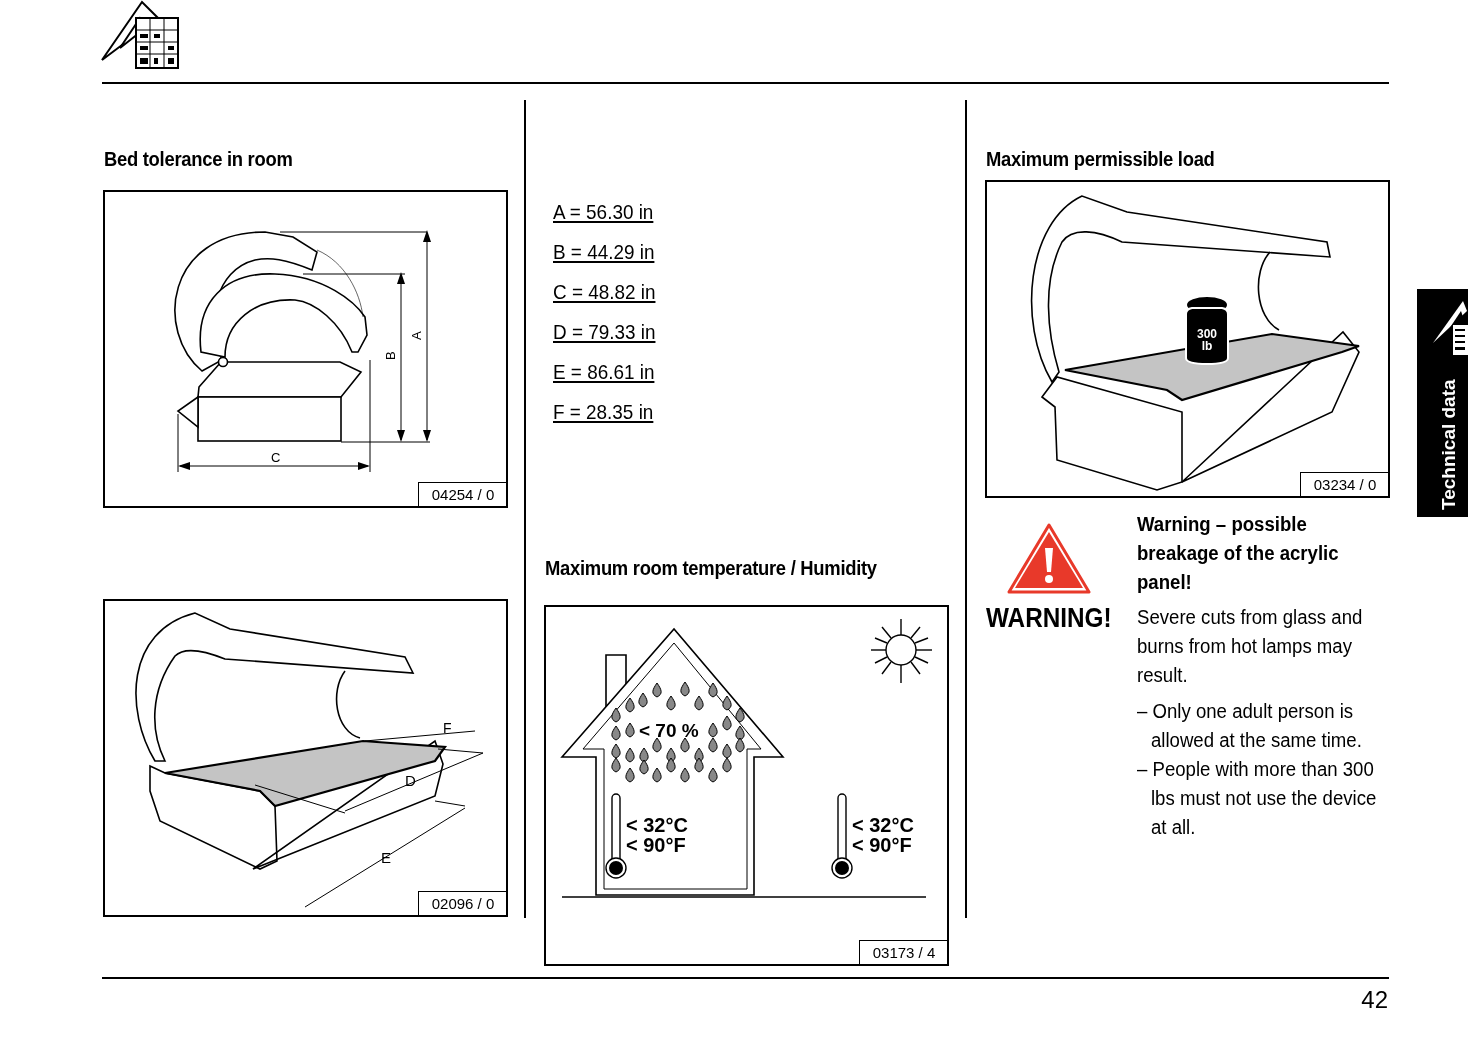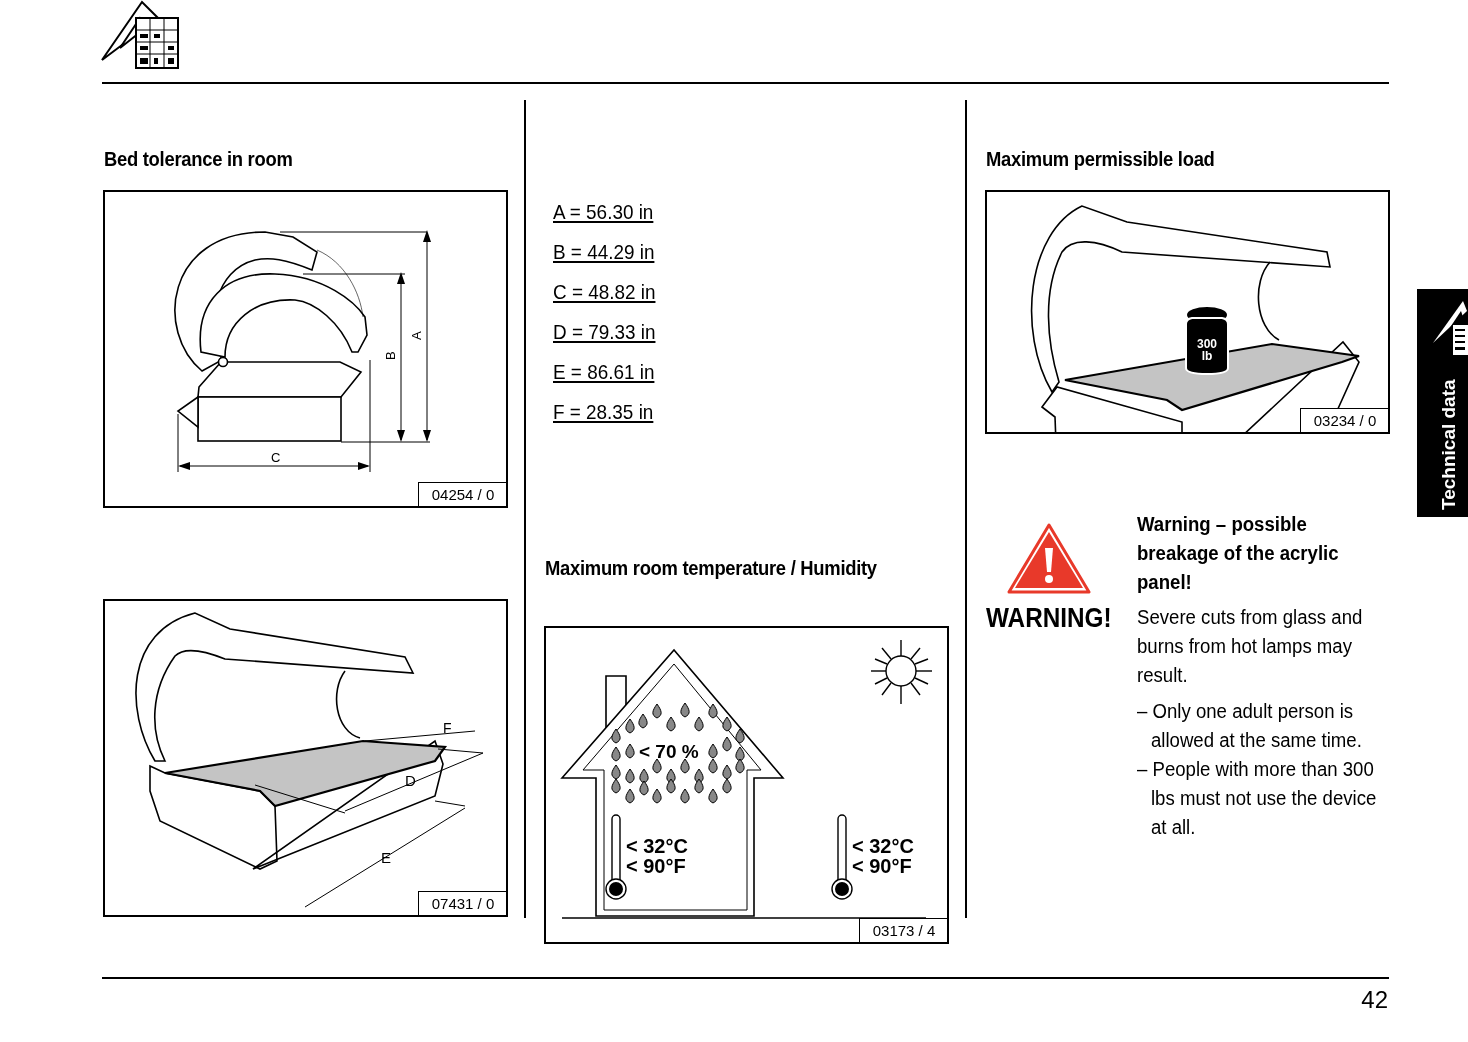--- a/index.html
+++ b/index.html
@@ -101,35 +101,35 @@
       <line x1="260" y1="140" x2="370" y2="130"></line>
       <line x1="333" y1="148" x2="378" y2="152"></line>
       <line x1="240" y1="210" x2="378" y2="152"></line>
       <line x1="330" y1="200" x2="360" y2="205"></line>
       <line x1="200" y1="306" x2="360" y2="207"></line>
     </g>
     <text x="338" y="132" font-family="Liberation Sans, sans-serif" font-size="14">F</text>
     <text x="300" y="185" font-family="Liberation Sans, sans-serif" font-size="15">D</text>
     <text x="276" y="262" font-family="Liberation Sans, sans-serif" font-size="15">E</text>
   </svg>
-  <div class="figno">07431 / 0</div>
+  <div class="figno">02096 / 0</div>
 </div>
 
 <div class="dims">
   <div>A = 56.30 in</div>
   <div>B = 44.29 in</div>
   <div>C = 48.82 in</div>
   <div>D = 79.33 in</div>
   <div>E = 86.61 in</div>
   <div>F = 28.35 in</div>
 </div>
 
 <div class="heading" style="left:545px;top:557px;">Maximum room temperature / Humidity</div>
 
-<div class="figbox" style="left:544px;top:626px;width:405px;height:318px;">
+<div class="figbox" style="left:544px;top:605px;width:405px;height:361px;">
   <svg width="405" height="318" viewBox="0 0 405 318">
     <g fill="#fff" stroke="#000" stroke-width="1.6">
       <polygon points="60,48 80,48 80,80 60,100"></polygon>
       <polygon points="16,150 128,22 237,150 208,150 208,288 50,288 50,150"></polygon>
       <polygon points="37,142 128,36 215,142 201,142 201,282 58,282 58,142" stroke-width="1"></polygon>
     </g>
     <line x1="16" y1="290" x2="380" y2="290" stroke="#000" stroke-width="1.6"></line>
     <g stroke="#000" stroke-width="1.4" fill="#fff">
       <circle cx="355" cy="43" r="15"></circle>
       <g stroke-width="1.4">
@@ -197,21 +197,21 @@
     <text x="80" y="225" font-family="Liberation Sans, sans-serif" font-size="20" font-weight="bold">&lt; 32°C</text>
     <text x="80" y="245" font-family="Liberation Sans, sans-serif" font-size="20" font-weight="bold">&lt; 90°F</text>
     <text x="306" y="225" font-family="Liberation Sans, sans-serif" font-size="20" font-weight="bold">&lt; 32°C</text>
     <text x="306" y="245" font-family="Liberation Sans, sans-serif" font-size="20" font-weight="bold">&lt; 90°F</text>
   </svg>
   <div class="figno">03173 / 4</div>
 </div>
 
 <div class="heading" style="left:986px;top:148px;">Maximum permissible load</div>
 
-<div class="figbox" style="left:985px;top:190px;width:405px;height:244px;">
+<div class="figbox" style="left:985px;top:180px;width:405px;height:318px;">
   <svg width="405" height="318" viewBox="0 0 405 318">
     <g fill="#fff" stroke="#000" stroke-width="1.6">
       <path d="M65,200 C30,140 40,40 95,14 L140,30 L340,60 L343,75 L135,60 C110,48 85,45 75,60 C55,100 60,150 72,190 Z"></path>
       <path d="M283,70 C265,90 268,135 292,148" fill="none"></path>
       <path d="M55,215 L70,195 L195,230 L195,300 L170,308 L70,278 L68,225 Z"></path>
       <path d="M195,300 L345,230 L372,170 L356,150 Z" fill="none"></path>
       <polygon points="78,188 285,152 372,164 355,170 195,218 180,208" fill="#c4c4c4" stroke-width="2.2"></polygon>
     </g>
     <g>
       <ellipse cx="220" cy="123" rx="20" ry="8" fill="#000"></ellipse>

